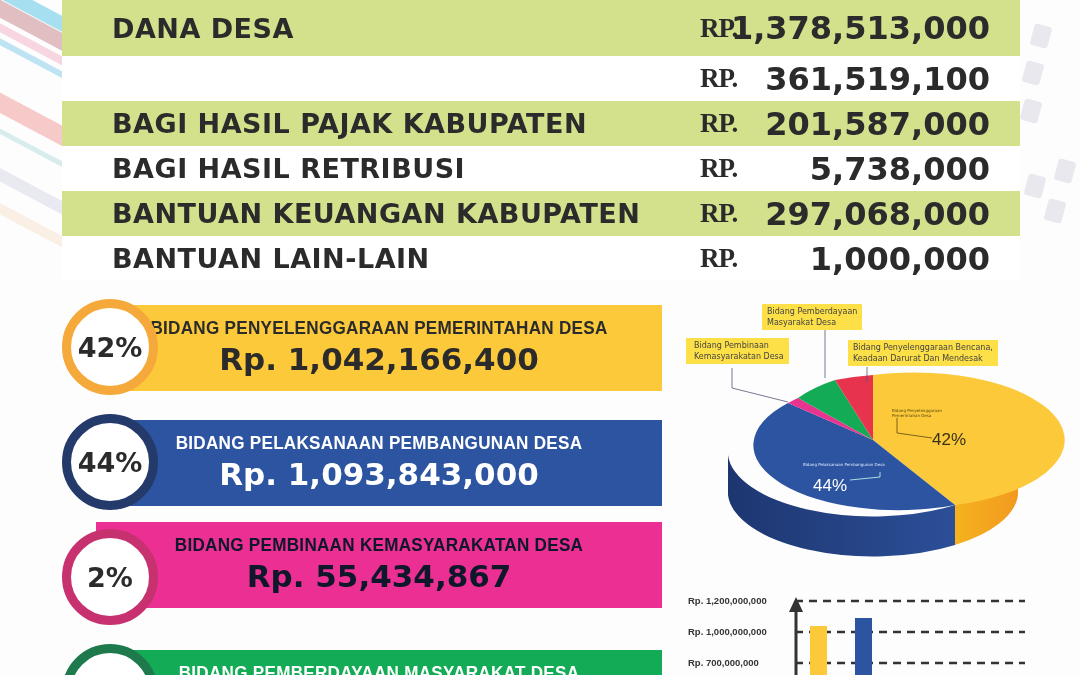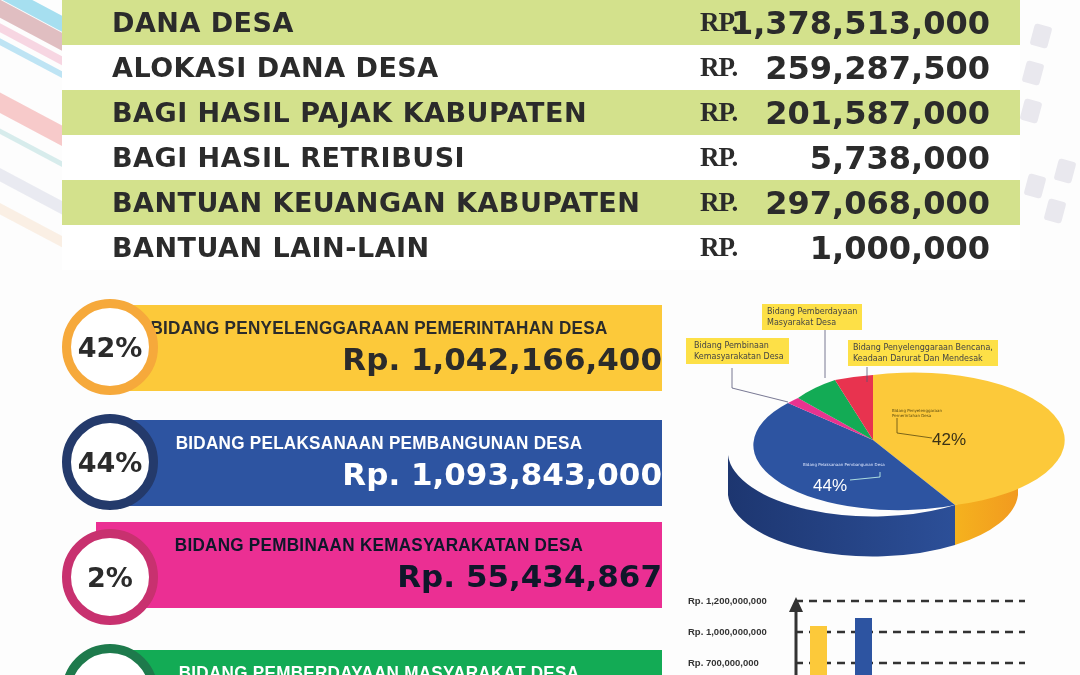--- a/index.html
+++ b/index.html
@@ -13,26 +13,26 @@
   .sq { position: absolute; width: 18px; height: 22px; background: #e9e8ee; transform: rotate(15deg); border-radius: 3px; }
 
   
   .income { position: absolute; left: 62px; top: 0; width: 958px; }
   .income-row { position: relative; height: 45px; display: flex; align-items: center; }
   .income-row.green { background: #d3e18c; }
   .income-row.white { background: #ffffff; }
   .income-row .label { position: absolute; left: 50px; font-family: "DejaVu Sans", sans-serif; font-weight: bold; font-size: 27px; letter-spacing: 0.5px; color: #2b2b2b; }
   .income-row .cur { position: absolute; left: 638px; font-family: Liberation Serif, serif; font-weight: bold; font-size: 27px; color: #2b2b2b; letter-spacing: -1px; }
   .income-row .amt { position: absolute; right: 30px; font-family: "DejaVu Sans", sans-serif; font-weight: bold; font-size: 32px; color: #2b2b2b; }
-  .income-row:first-child { height: 45px; }
+  .income-row:first-child { height: 56px; }
 
   
   .bar { position: absolute; left: 96px; width: 566px; height: 86px; }
   .bar .title { position: absolute; left: 0; right: 0; text-align: center; top: 12px; font-family: "Liberation Sans", sans-serif; font-weight: bold; font-size: 19px; letter-spacing: 0.3px; transform: scaleX(0.9); }
-  .bar .value { position: absolute; left: 0; right: 0; text-align: right; top: 36px; font-family: "DejaVu Sans", sans-serif; font-weight: bold; font-size: 31px; }
+  .bar .value { position: absolute; left: 0; right: 0; text-align: center; top: 36px; font-family: "DejaVu Sans", sans-serif; font-weight: bold; font-size: 31px; }
   .circle { position: absolute; left: 62px; width: 96px; height: 96px; border-radius: 50%; background: #ffffff; border: 9px solid; display: flex; align-items: center; justify-content: center; font-family: "DejaVu Sans", sans-serif; font-weight: bold; font-size: 27px; color: #2b2b2b; }
 
   
   .pie-area { position: absolute; left: 670px; top: 290px; width: 410px; height: 280px; }
   .callout { position: absolute; background: #fde047; font-family: "DejaVu Sans", sans-serif; font-size: 8px; color: #444; padding: 2px 5px; line-height: 11px; }
 
   
   .barchart { position: absolute; left: 670px; top: 580px; width: 410px; height: 95px; }
   .tick { position: absolute; left: 18px; font-family: "Liberation Sans", sans-serif; font-weight: bold; font-size: 9.5px; color: #333; }
 </style>
@@ -58,23 +58,22 @@
   <div class="sq" style="left:26px;top:200px;"></div>
 </div>
 
 <div class="income">
   <div class="income-row green">
     <span class="label">DANA DESA</span>
     <span class="cur">RP.</span>
     <span class="amt">1,378,513,000</span>
   </div>
   <div class="income-row white">
-    <span class="label">ALOKASI DANA DESA</span>
     <span class="cur">RP.</span>
-    <span class="amt">259,287,500</span>
+    <span class="amt">361,519,100</span>
   </div>
   <div class="income-row green">
     <span class="label">BAGI HASIL PAJAK KABUPATEN</span>
     <span class="cur">RP.</span>
     <span class="amt">201,587,000</span>
   </div>
   <div class="income-row white">
     <span class="label">BAGI HASIL RETRIBUSI</span>
     <span class="cur">RP.</span>
     <span class="amt">5,738,000</span>

